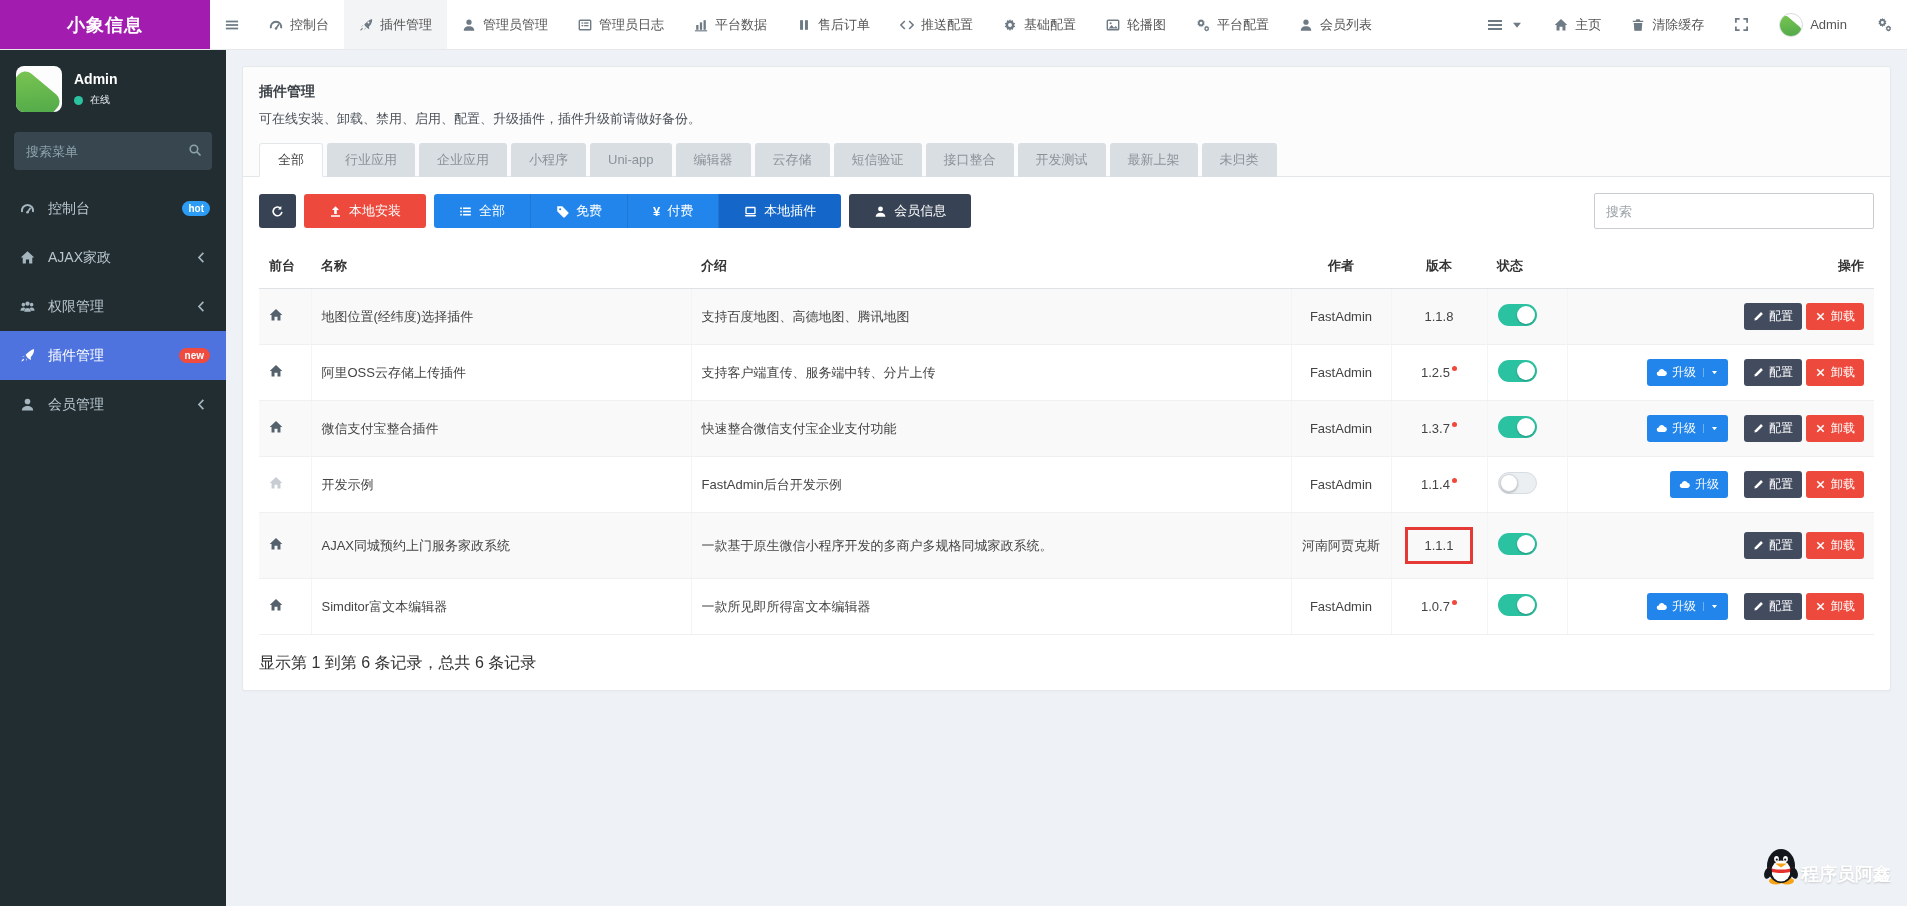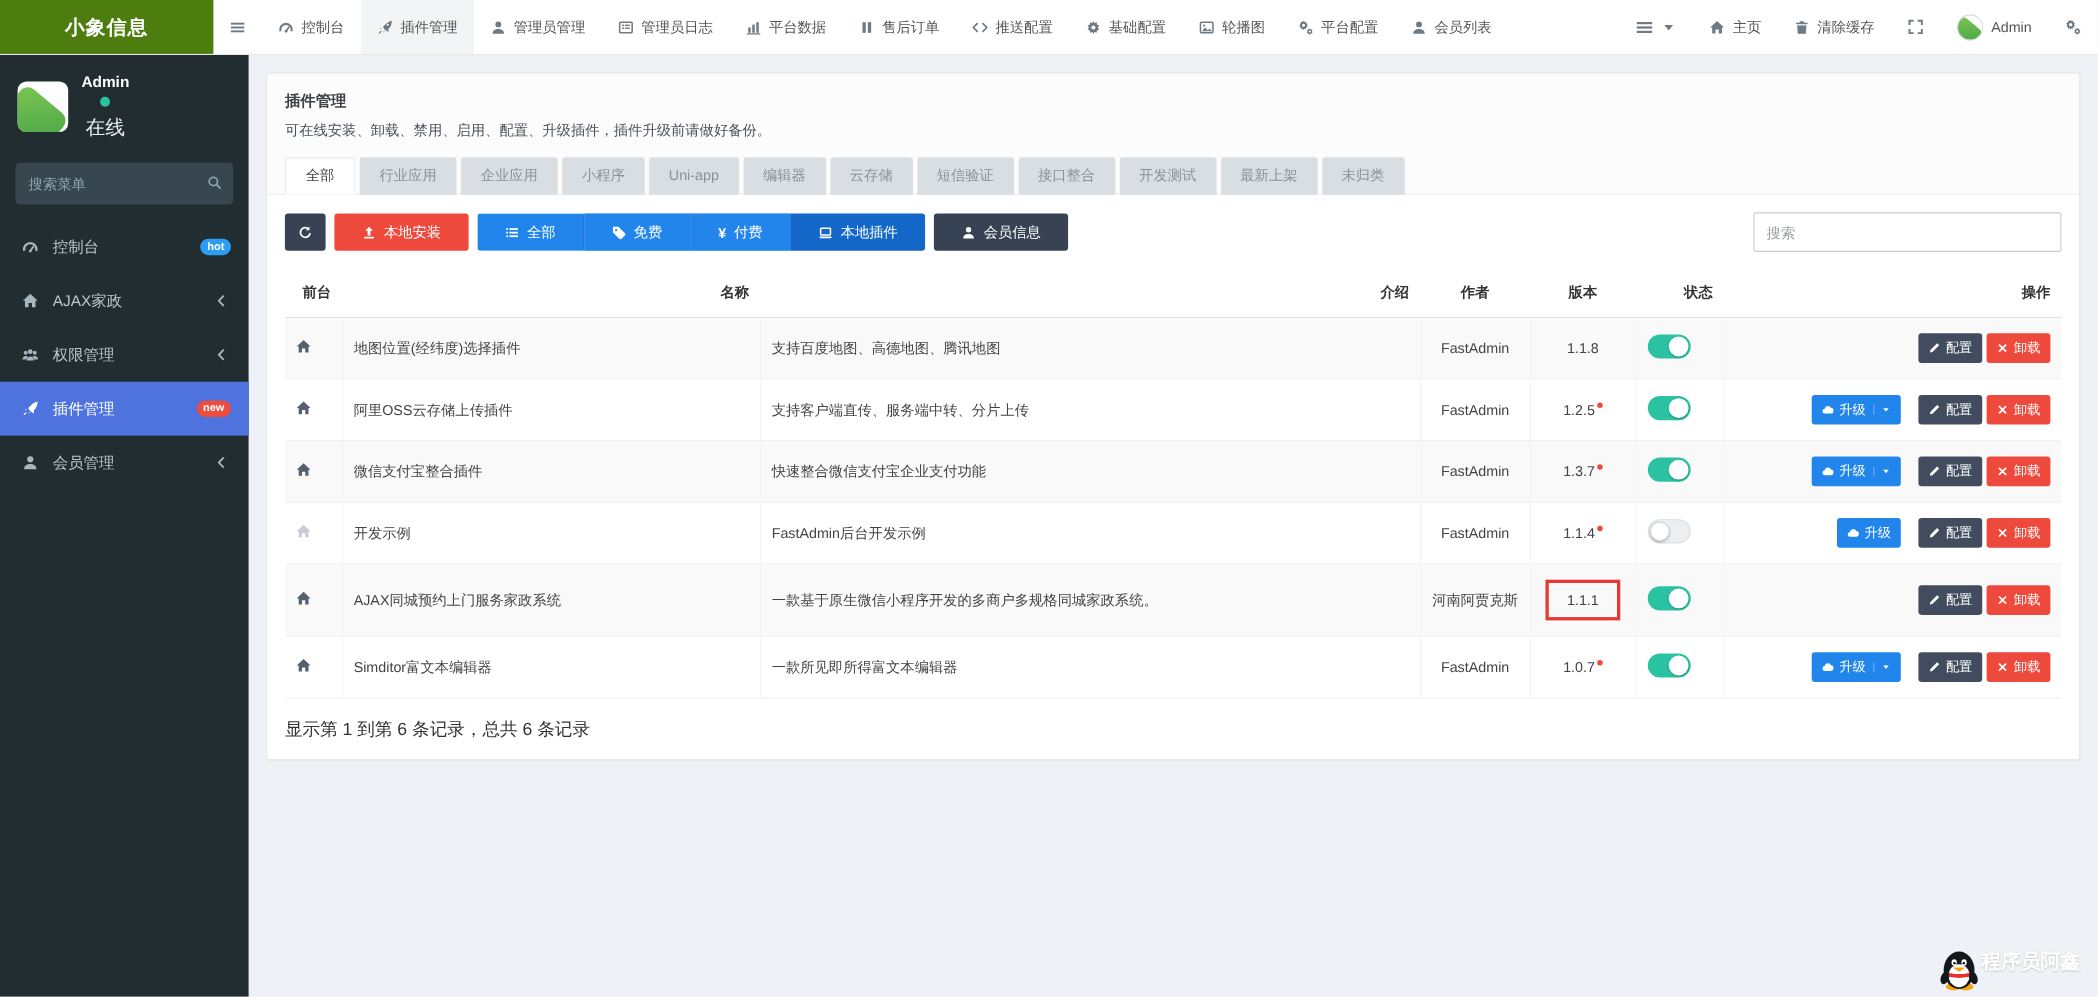--- a/index.html
+++ b/index.html
@@ -6,40 +6,40 @@
   html,body { width:1907px; height:906px; overflow:hidden;
     font-family:"Liberation Sans", sans-serif; background:#eef1f5; font-size:13px; color:#444; }
 
   .ic { display:inline-flex; align-items:center; justify-content:center; }
   .ic svg { width:1em; height:1em; display:block; }
   .char-ic { font-weight:bold; font-style:normal; }
 
   
   .navbar { position:absolute; top:0; left:0; right:0; height:50px; background:#fff;
     border-bottom:1px solid #e6e8ea; display:flex; align-items:stretch; z-index:30; }
-  .logo { width:194px; background:#4d7c0f; color:#fff; font-size:18px; font-weight:bold;
+  .logo { width:210px; background:#a21caf; color:#fff; font-size:18px; font-weight:bold;
     display:flex; align-items:center; justify-content:center; letter-spacing:1px; flex:none; }
   .nav-left { display:flex; align-items:stretch; flex:1; min-width:0; }
   .nav-item { display:flex; align-items:center; gap:7px; padding:0 15px; color:#555;
     font-size:13px; cursor:pointer; white-space:nowrap; }
   .nav-item .ic { color:#6e7a84; font-size:14px; }
   .nav-item.active { background:#f3f4f5; }
   .nav-right { display:flex; align-items:stretch; margin-left:auto; }
   .caret-sm { font-size:10px; color:#6e7a84; }
   .nav-avatar { width:24px; height:24px; border-radius:50%; background:#fff; border:1px solid #d7dbde;
     position:relative; overflow:hidden; flex:none; }
   .nav-avatar::after, .side-avatar::after { content:""; position:absolute; left:-30%; bottom:-35%;
     width:110%; height:110%; background:linear-gradient(135deg,#7cc653,#3d9c44); transform:rotate(40deg); border-radius:18%; }
 
   
   .sidebar { position:absolute; top:50px; left:0; bottom:0; width:226px; background:#222d32; z-index:20; }
   .user-panel { display:flex; gap:12px; padding:16px 16px 12px; align-items:center; }
   .side-avatar { width:46px; height:46px; border-radius:8px; background:#fdfdfd; position:relative; overflow:hidden; flex:none; }
   .user-name { color:#fff; font-weight:bold; font-size:14px; margin-bottom:6px; }
-  .user-status { color:#e8eef1; font-size:18px; display:flex; align-items:center; gap:7px;flex-direction:column; }
+  .user-status { color:#e8eef1; font-size:10px; display:flex; align-items:center; gap:7px; }
   .dot-online { width:9px; height:9px; border-radius:50%; background:#2bc2a2; display:inline-block; }
   .side-search { margin:8px 14px 14px; position:relative; }
   .side-search input { width:100%; height:38px; background:#38474f; border:none; border-radius:4px;
     color:#c3d2da; padding:0 34px 0 12px; font-size:13px; outline:none; font-family:inherit; }
   .side-search input::placeholder { color:#8da3ad; }
   .side-search .ic { position:absolute; right:10px; top:11px; color:#8da3ad; font-size:14px; }
   .side-menu { list-style:none; }
   .side-item { height:49px; display:flex; align-items:center; gap:12px; padding:0 16px 0 18px;
     color:#b8c7ce; font-size:14px; cursor:pointer; position:relative; }
   .side-item .ic { color:#a5b6bf; font-size:15px; width:18px; }
@@ -73,21 +73,21 @@
   .btn-group { display:inline-flex; }
   .btn-group .btn { border-radius:0; border-right:1px solid rgba(0,0,0,.10); }
   .btn-group .btn:first-child { border-radius:3px 0 0 3px; }
   .btn-group .btn:last-child { border-radius:0 3px 3px 0; border-right:none; }
   .tb-search { margin-left:auto; width:280px; height:36px; border:1px solid #c9cdd2; border-radius:2px;
     padding:0 11px; font-size:13px; color:#555; outline:none; font-family:inherit; background:#fff; }
   .tb-search::placeholder { color:#9aa0a6; }
 
   
   table { width:100%; border-collapse:collapse; margin-top:15px; table-layout:fixed; }
-  th { font-size:13px; color:#333; font-weight:bold; text-align:right; padding:13px 10px;
+  th { font-size:13px; color:#333; font-weight:bold; text-align:left; padding:13px 10px;
     border-bottom:1px solid #dfe3e6; }
   td { font-size:13px; color:#444; padding:14px 10px; border-bottom:1px solid #eef0f2;
     border-left:1px solid #f3f4f6; vertical-align:middle; overflow:hidden; }
   td:first-child, th:first-child { border-left:none; }
   tbody tr:nth-child(odd) { background:#f9f9fa; }
   .col-front { width:52px; } .col-name { width:380px; } .col-intro { width:600px; }
   .col-author { width:100px; } .col-version { width:96px; } .col-status { width:80px; }
   .c-center { text-align:center; } .c-right { text-align:right; }
   .front-ic { color:#55626d; font-size:14px; }
   .front-ic.off { color:#c7cdd3; }
@@ -103,21 +103,21 @@
   .acts { display:flex; justify-content:flex-end; gap:4px; }
   .abtn { height:27px; padding:0 9px; font-size:12px; border-radius:3px; color:#fff; border:none;
     display:inline-flex; align-items:center; gap:5px; cursor:pointer; font-family:inherit; white-space:nowrap; }
   .abtn .ic { font-size:11px; }
   .a-up { background:#2285ec; } .a-cfg { background:#434c5f;margin-left:12px; } .a-del { background:#ed4a3d; }
   .a-caret { border-left:1px solid rgba(255,255,255,.35); padding-left:6px; margin-left:2px;
     display:inline-flex; align-items:center; font-size:9px; }
   .table-foot { margin-top:18px; font-size:16px; color:#333; }
 
   
-  .watermark { position:fixed; right:16px; bottom:4px; display:flex; align-items:flex-start; gap:0; z-index:50; }
+  .watermark { position:fixed; right:16px; bottom:20px; display:flex; align-items:flex-end; gap:0; z-index:50; }
   .wm-text { color:#fff; font-size:18px; font-weight:bold; text-shadow:0 1px 2px rgba(0,0,0,.18); }
 </style>
 </head>
 <body>
 
 <div class="navbar">
   <div class="logo">小象信息</div>
   <div class="nav-left">
     <div class="nav-item">
       <span class="ic">

